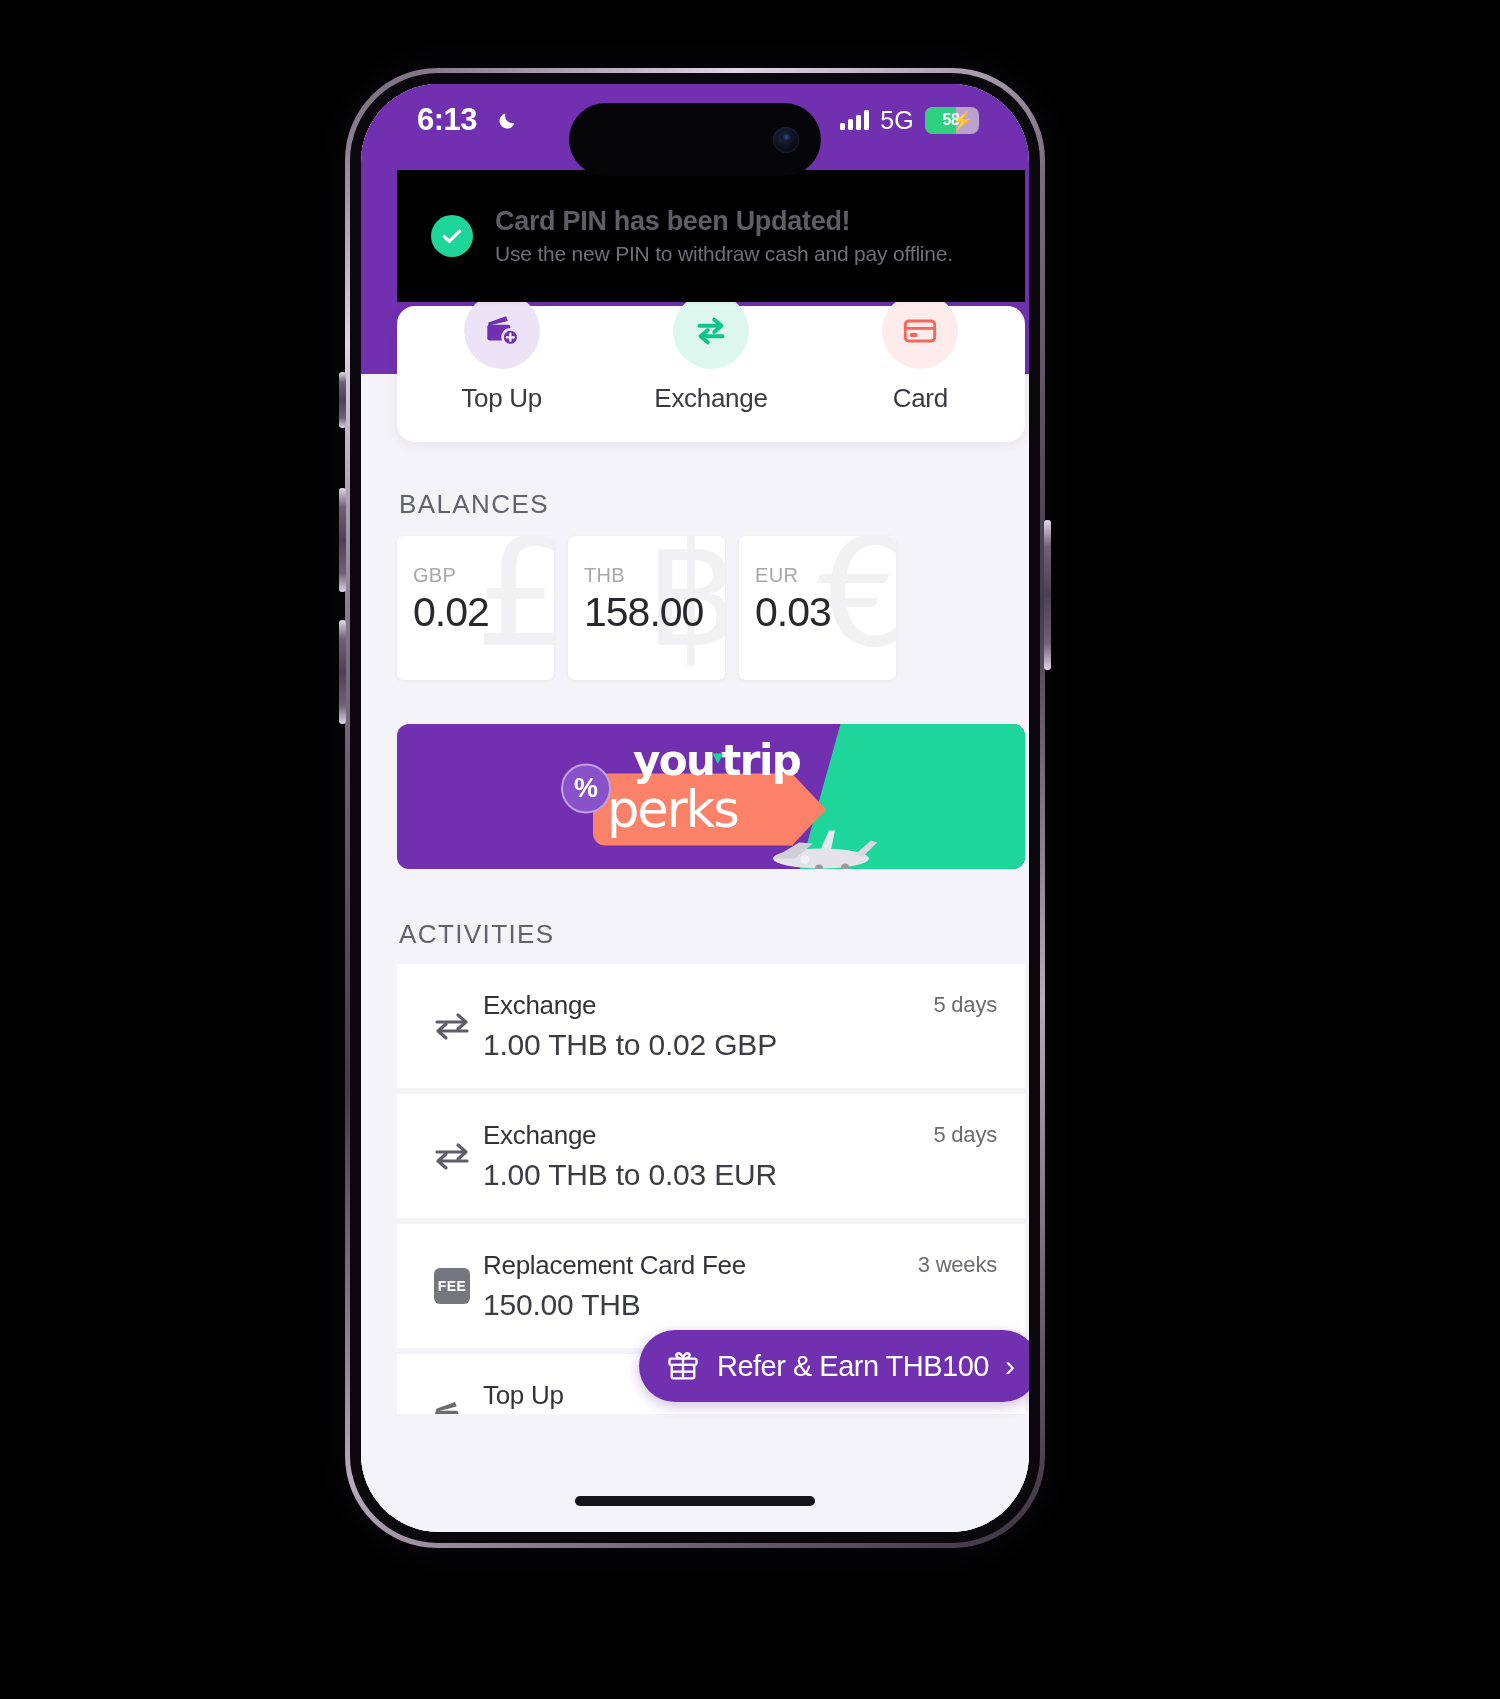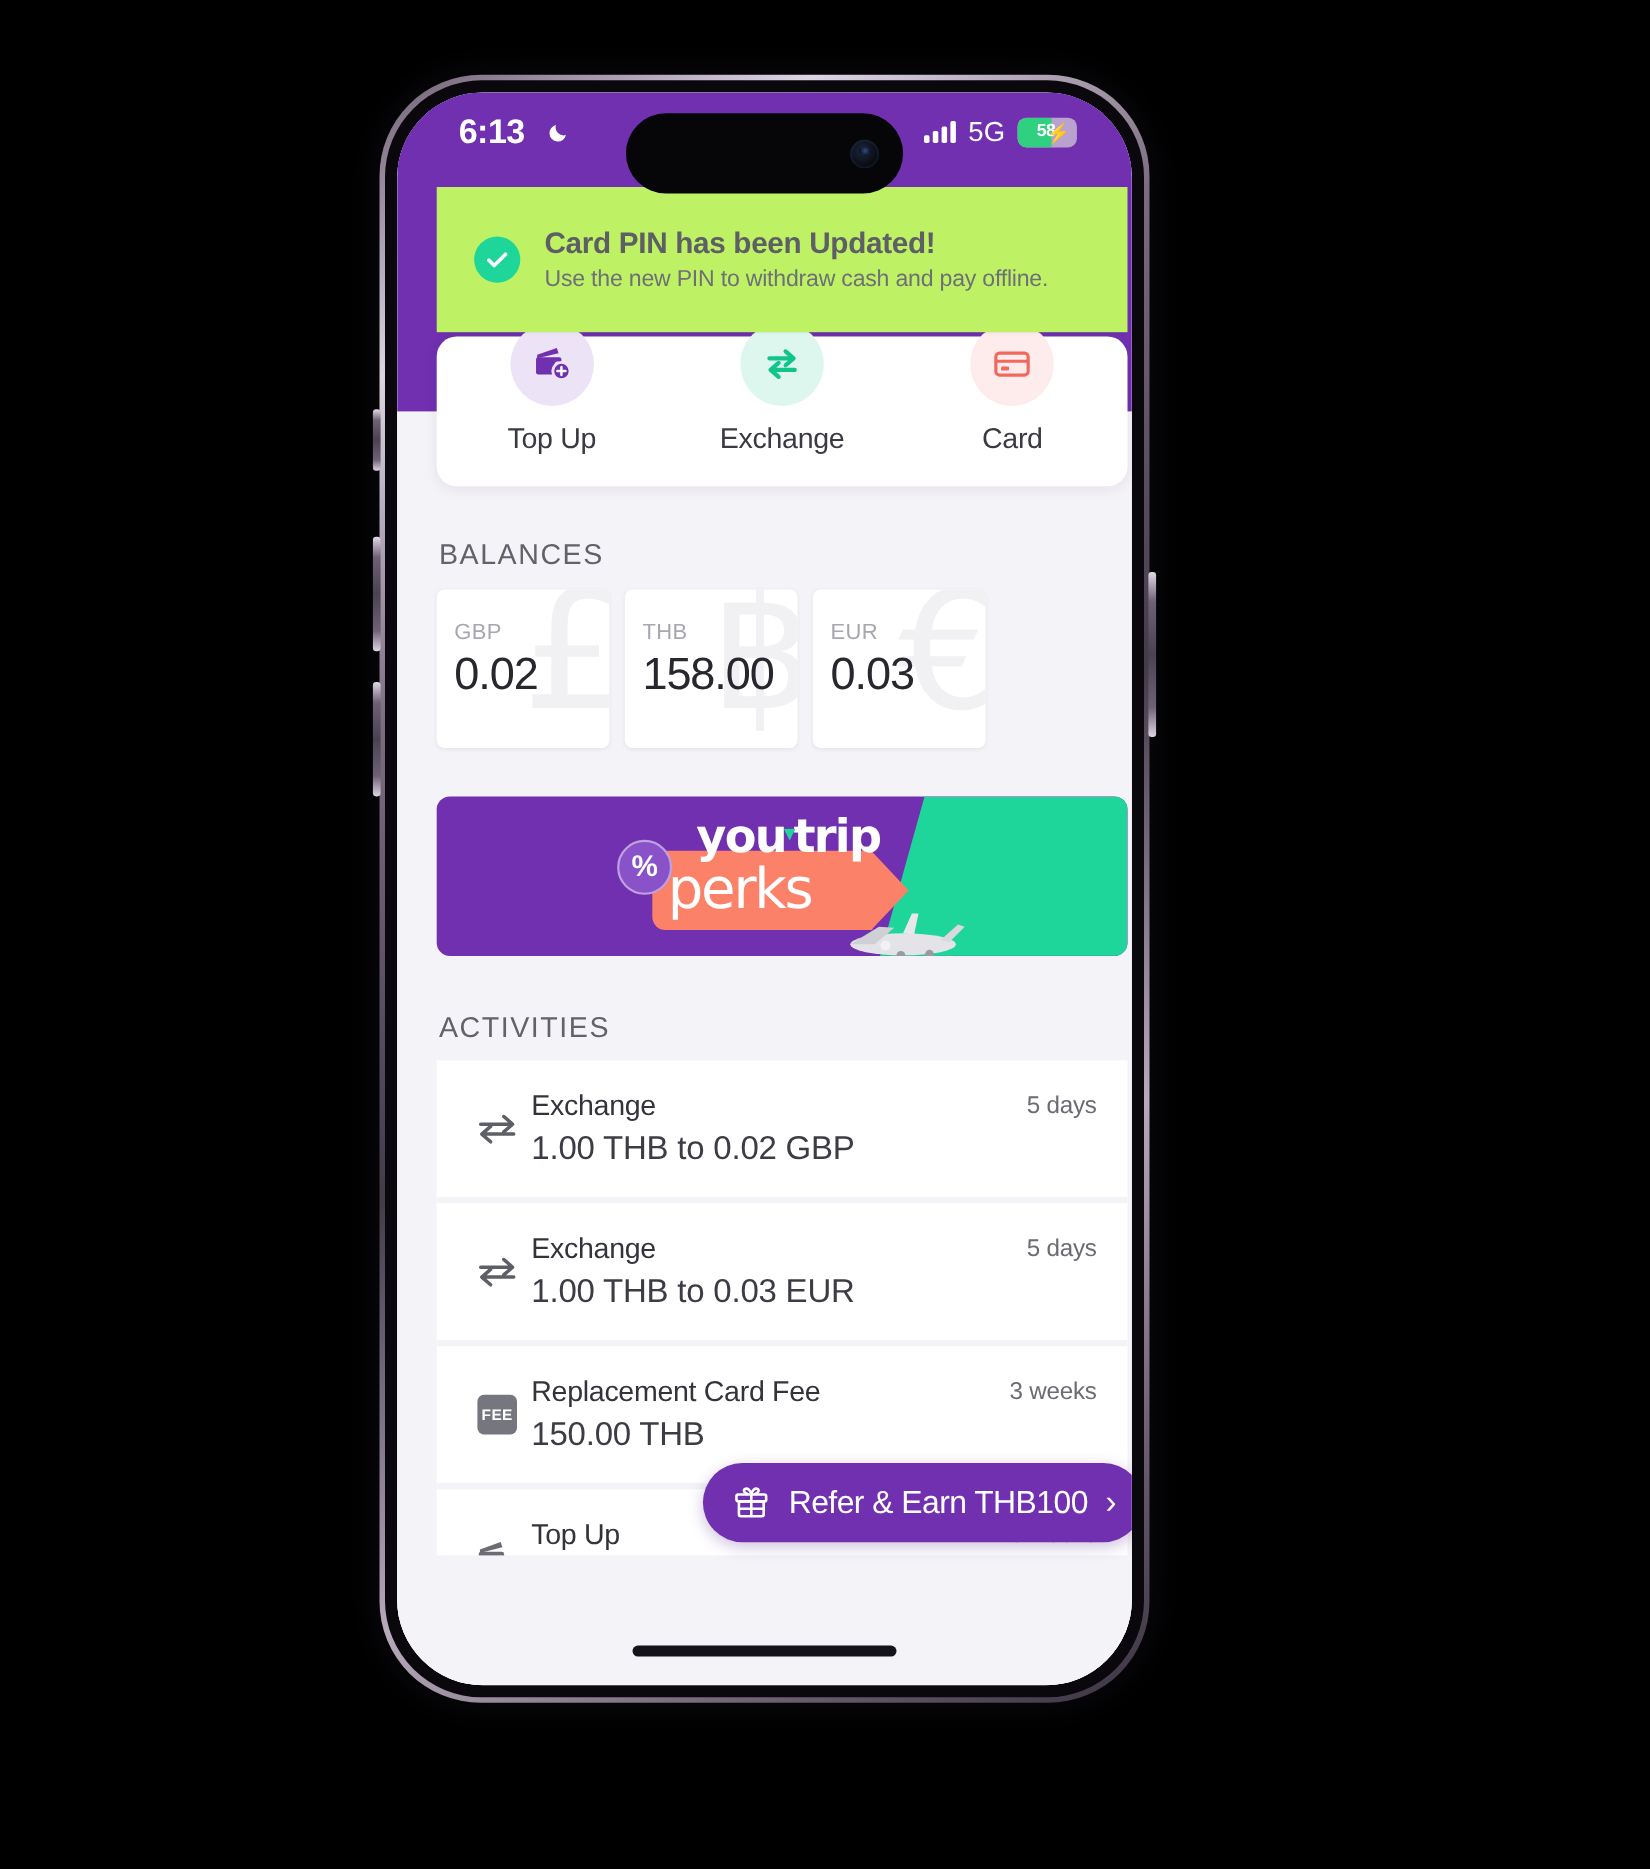--- a/index.html
+++ b/index.html
@@ -125,21 +125,21 @@
     position: absolute; left:0; top:0; right:0;
     height: 290px; background: #7030b0;
   }
 
   .scrollarea { position:absolute; left:0; right:0; top:0; bottom:0; }
 
   
   .notif {
     position: absolute; left: 36px; top: 86px;
     width: 628px; min-height: 132px;
-    background: #bef264;
+    background: #000000;
     display: flex; align-items: center; gap: 22px;
     padding: 26px 30px 26px 34px;
     z-index: 30;
     box-shadow: 0 1px 3px rgba(0,0,0,0.06);
   }
   .check-circle {
     flex: 0 0 auto;
     width: 42px; height: 42px; border-radius: 50%;
     background: #1ed69a;
     display:flex; align-items:center; justify-content:center;

